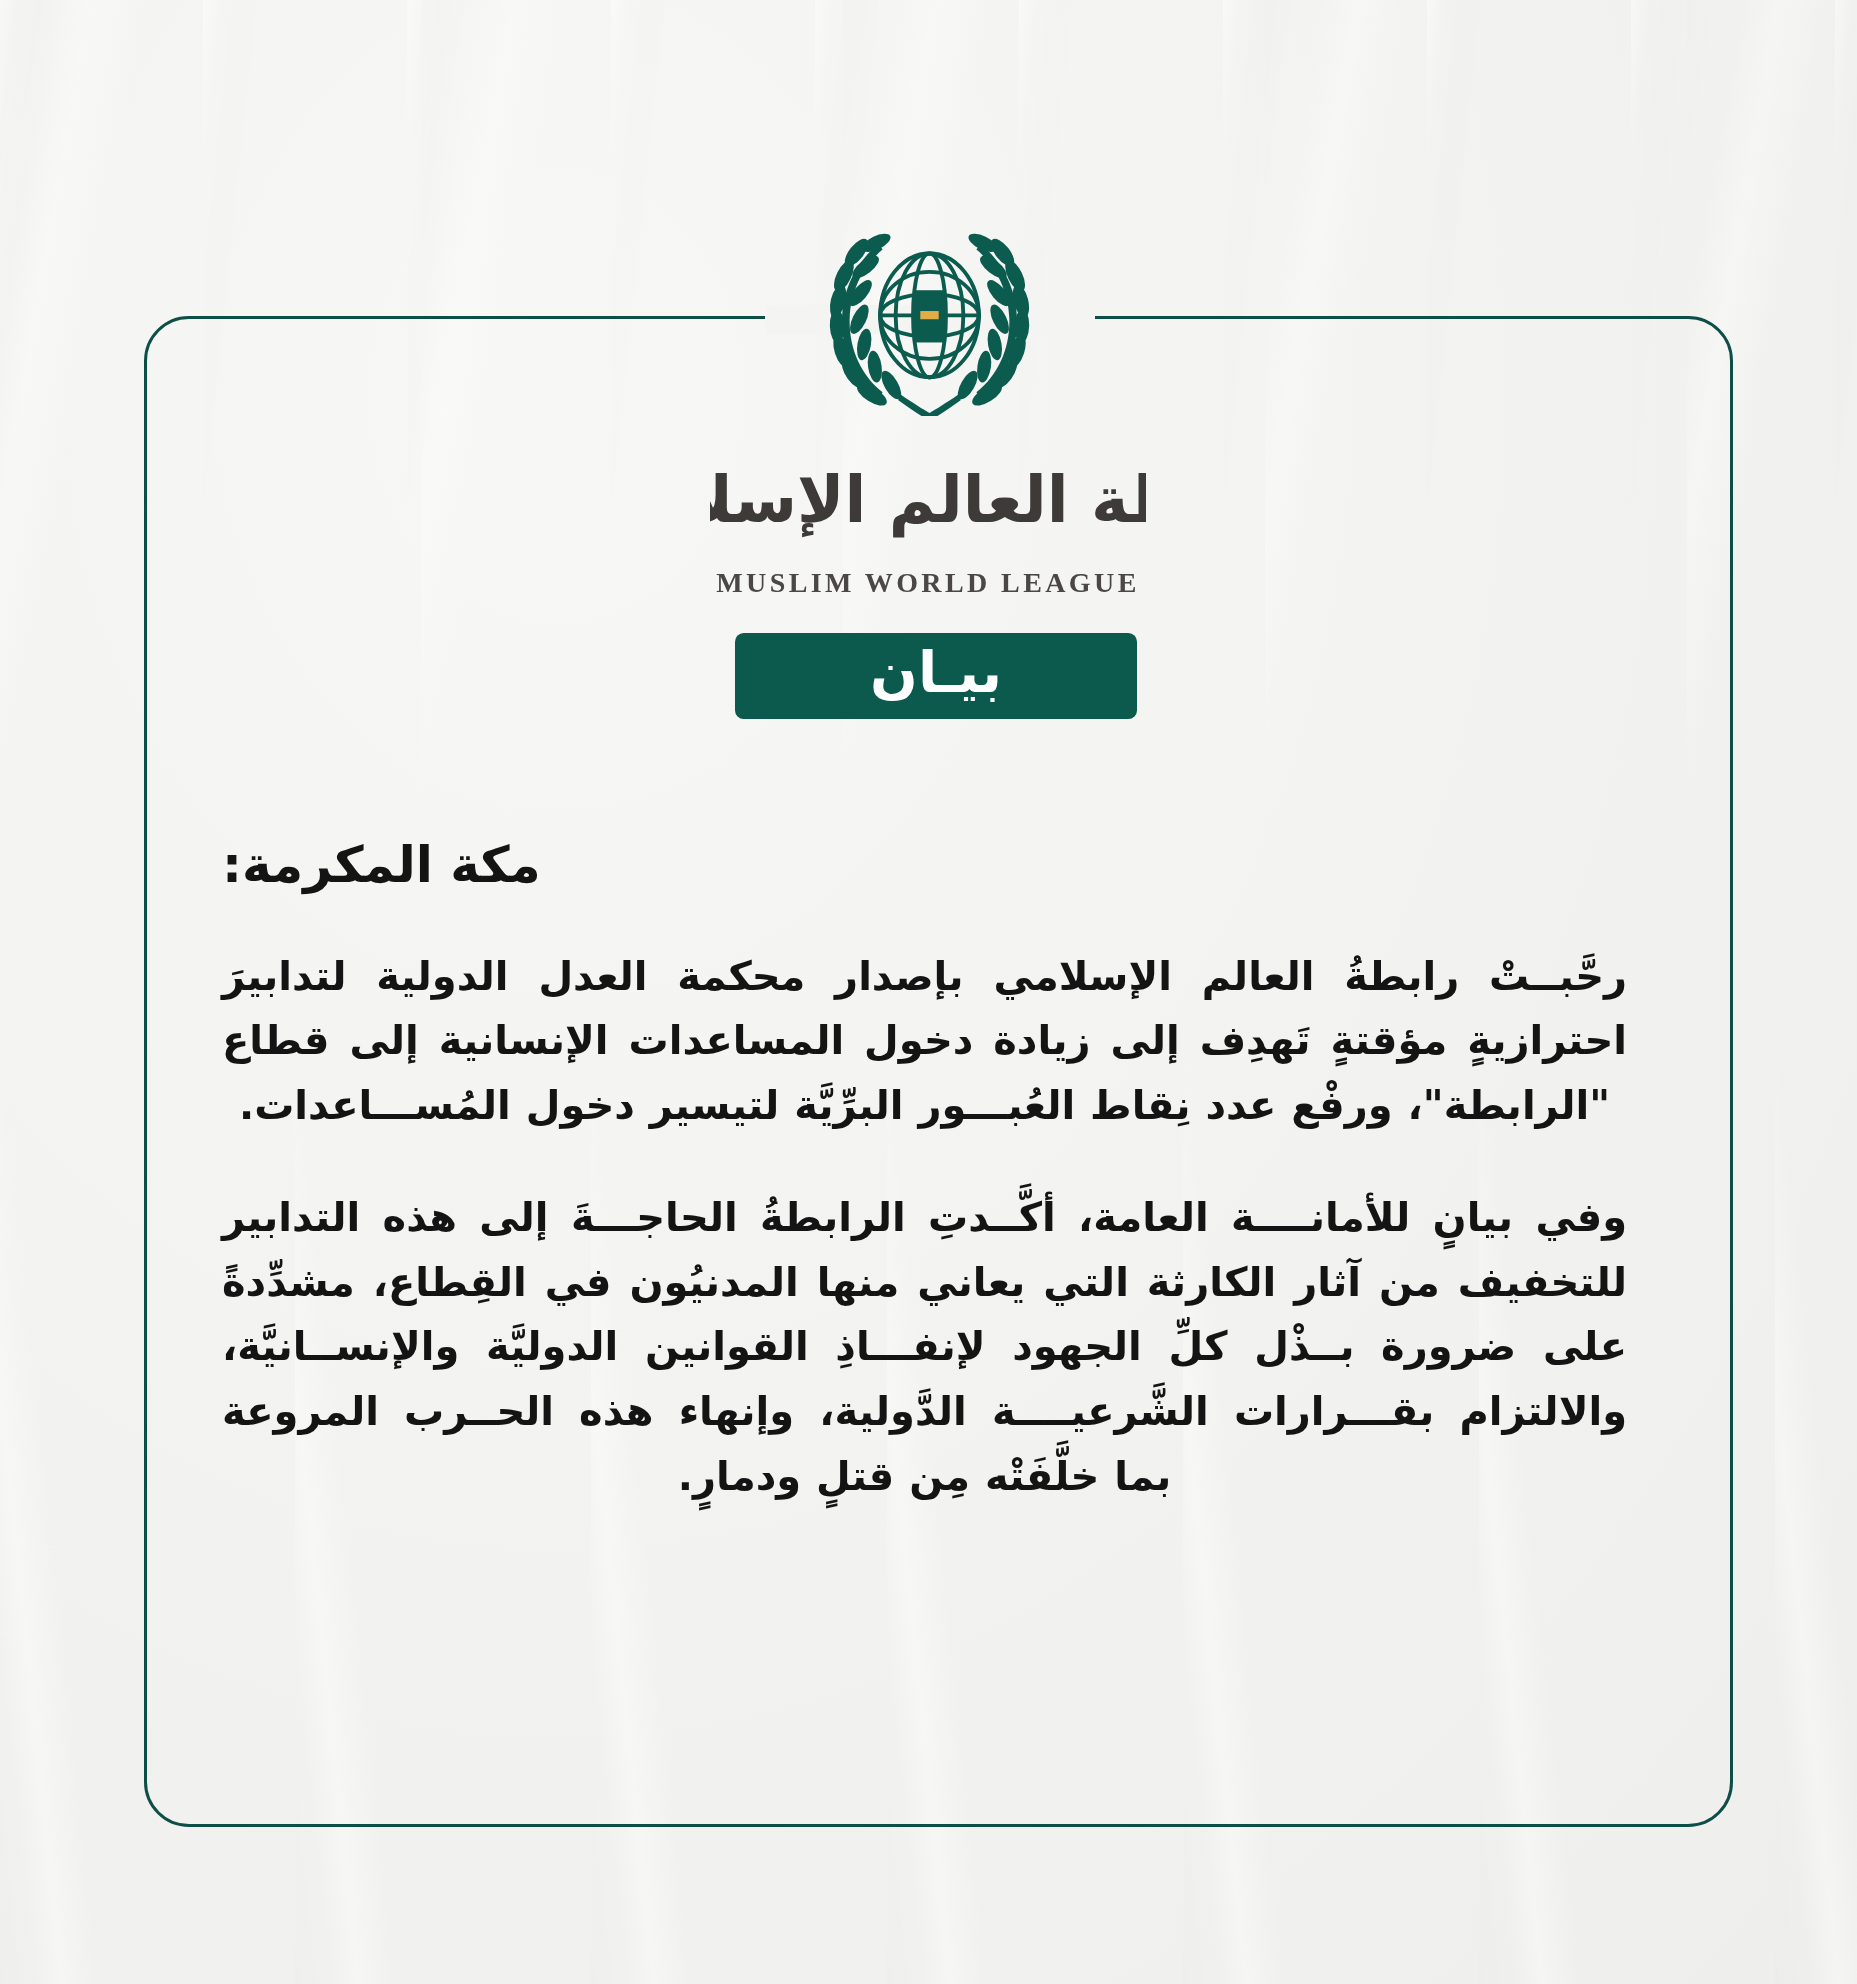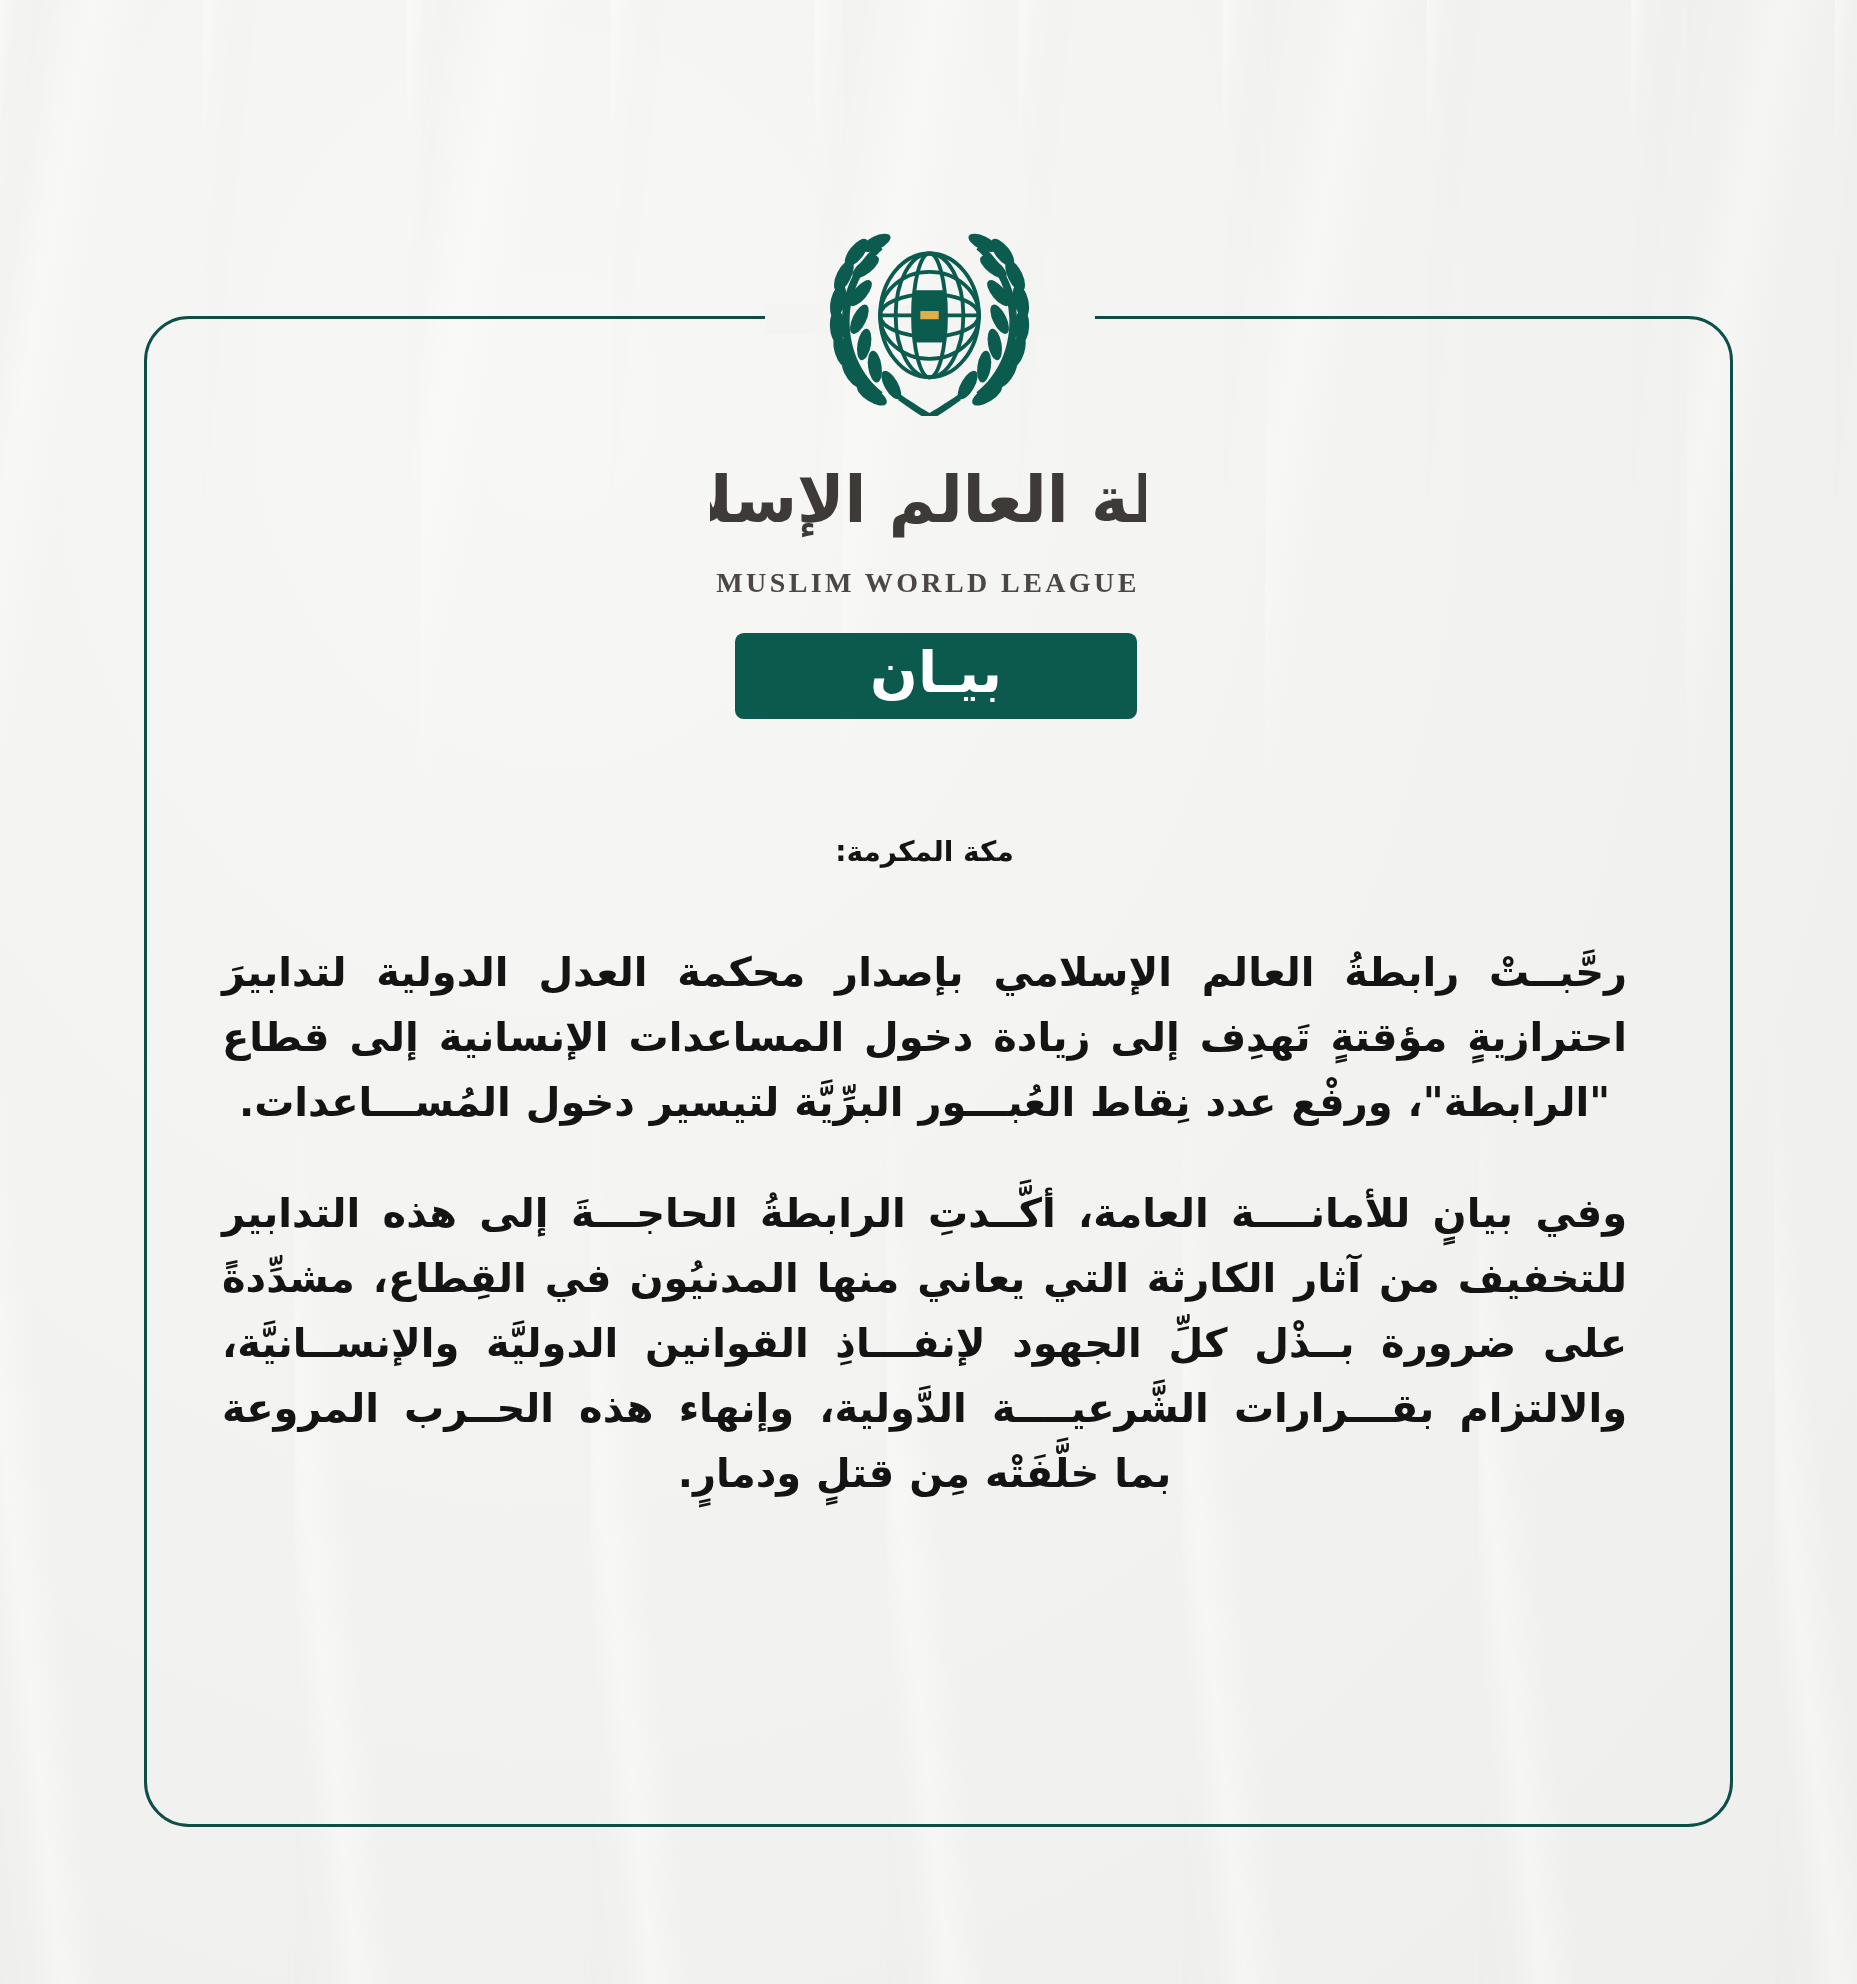--- a/index.html
+++ b/index.html
@@ -117,25 +117,25 @@
   #body-copy {
     position: absolute;
     left: 223px;
     top: 834px;
     width: 1405px;
     direction: rtl;
     text-align: justify;
     color: #141414;
   }
   .dateline {
-    font-size: 28px;
+    font-size: 50px;
     font-weight: 700;
     line-height: 1.25;
-    margin: 0 0 71px 0;
-    text-align: center;
+    margin: 0 0 47px 0;
+    text-align: left;
     letter-spacing: 0;
   }
   .para {
     font-size: 40px;
     font-weight: 700;
     line-height: 1.62;
     margin: 0 0 47px 0;
     text-align: justify;
     text-align-last: center;
     word-spacing: 1px;

